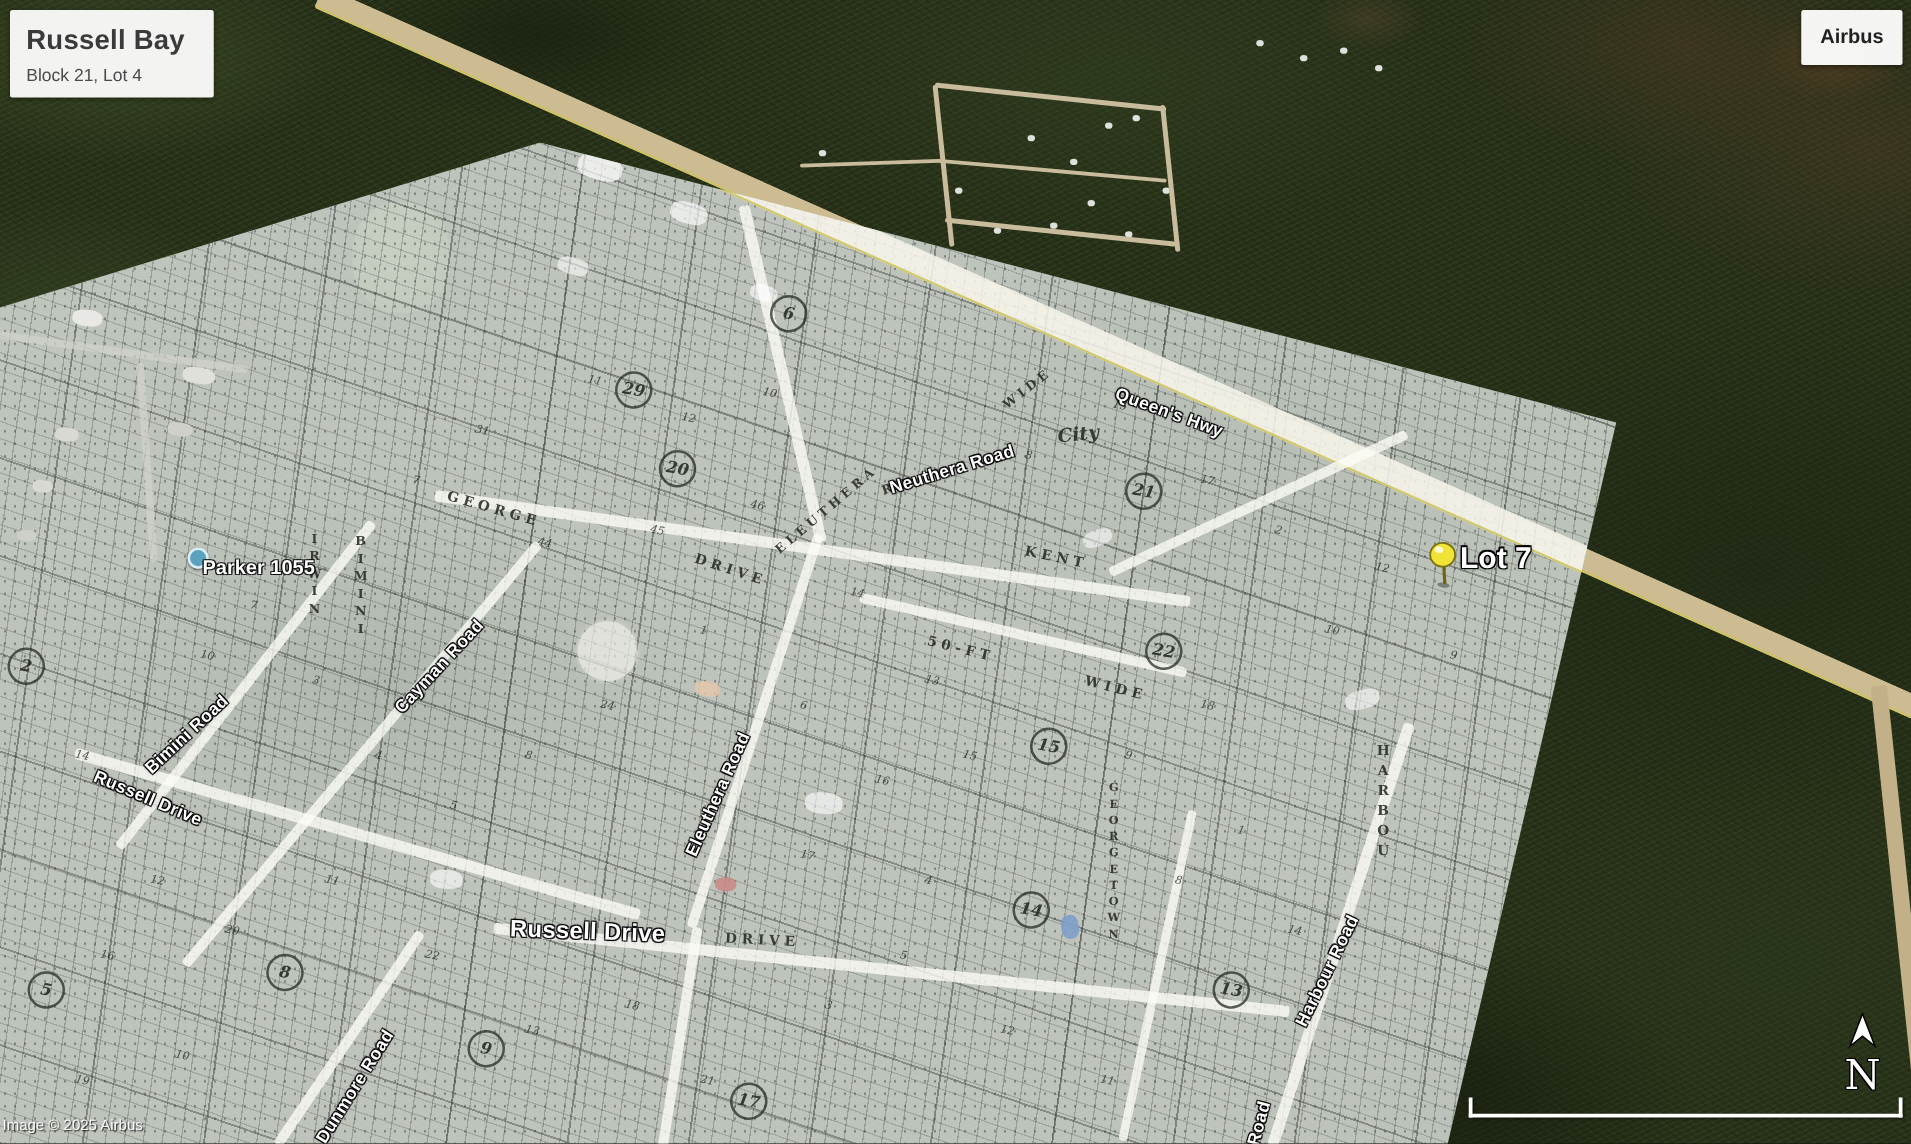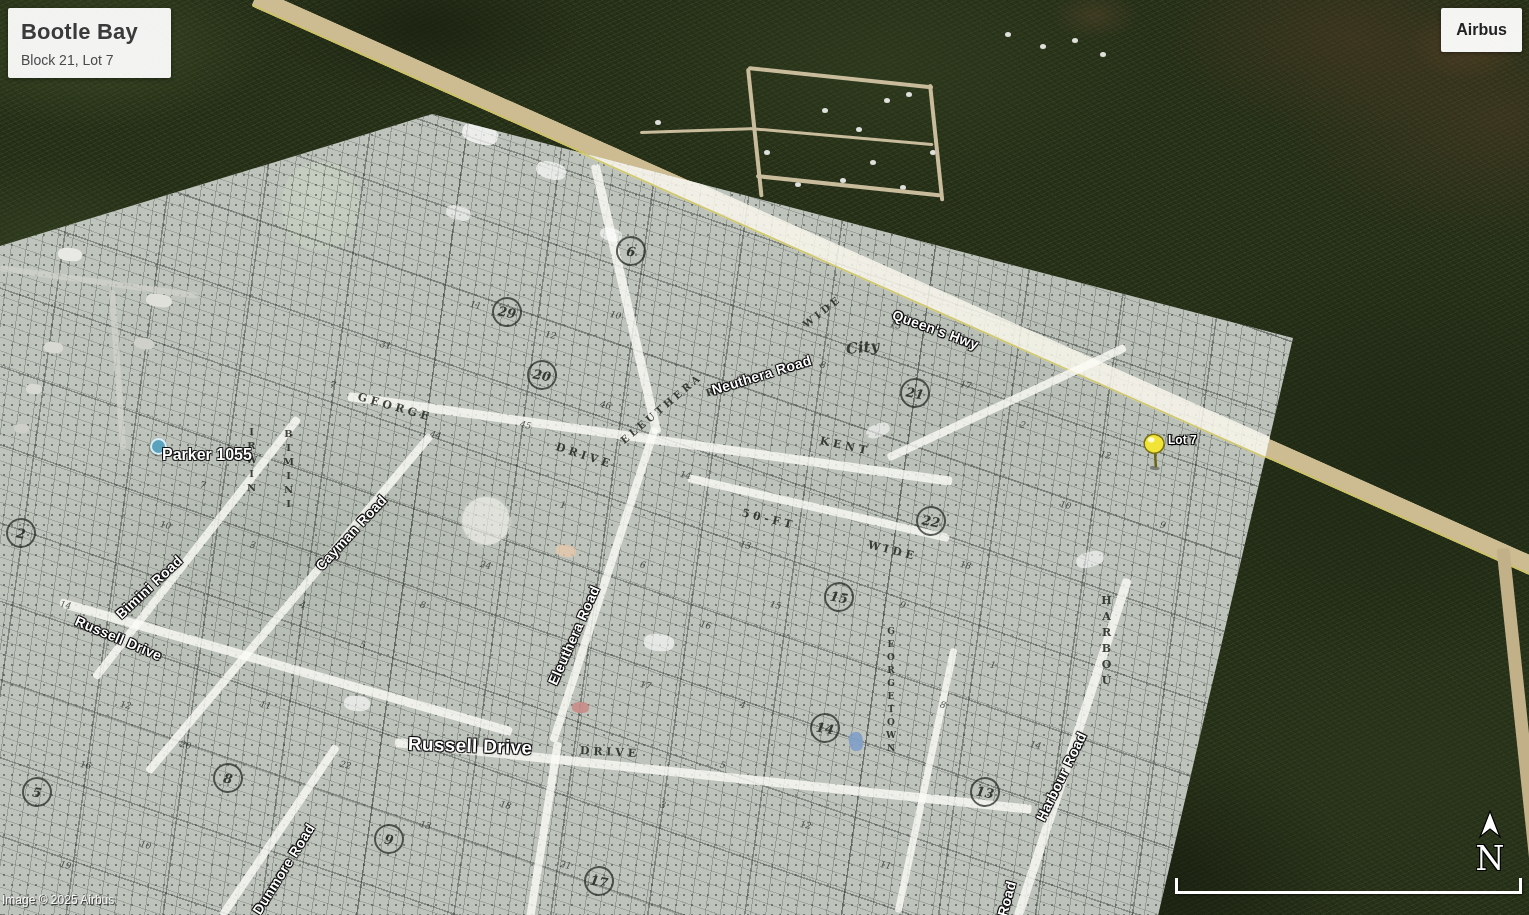--- a/index.html
+++ b/index.html
@@ -56,21 +56,21 @@
   .plabel{position:absolute;color:rgba(36,41,34,.88);font-family:"DejaVu Serif",serif;font-weight:bold;
     white-space:nowrap;transform-origin:0 50%;}
   .plabel.v{writing-mode:vertical-rl;text-orientation:upright;letter-spacing:3px;}
   .plabel.script{font-style:italic;font-family:"DejaVu Serif",serif;}
   .bnum{position:absolute;width:26px;height:26px;border:2px solid rgba(38,43,36,.75);border-radius:50%;
     display:flex;align-items:center;justify-content:center;
     font:italic bold 13px "DejaVu Serif",serif;color:rgba(38,43,36,.9);transform:rotate(10deg);}
   .lnum{position:absolute;font:italic 9px "DejaVu Serif",serif;color:rgba(40,45,40,.8);transform:rotate(12deg);}
   
   .marker{position:absolute;}
-  .pin-label{position:absolute;left:28px;top:1px;color:#fff;font-weight:bold;font-size:12px;white-space:nowrap;
+  .pin-label{position:absolute;left:28px;top:1px;color:#fff;font-weight:bold;font-size:24px;white-space:nowrap;
     text-shadow:-1px -1px 0 #000,1px -1px 0 #000,-1px 1px 0 #000,1px 1px 0 #000,0 0 3px #000;}
   .poi-dot{width:13px;height:13px;border-radius:50%;background:#5ba3bd;border:2px solid #d9eef6;
     box-shadow:0 1px 2px rgba(0,0,0,.5);}
   .poi-label{position:absolute;left:12px;top:8px;color:#fff;font-weight:bold;font-size:16px;white-space:nowrap;
     text-shadow:-1px -1px 0 rgba(0,0,0,.8),1px -1px 0 rgba(0,0,0,.8),-1px 1px 0 rgba(0,0,0,.8),1px 1px 0 rgba(0,0,0,.8);}
   
   .title-card{position:absolute;left:8px;top:8px;width:150px;background:rgba(255,255,255,.94);
     border-radius:2px;box-shadow:0 1px 4px rgba(0,0,0,.45);padding:11px 0 10px 13px;}
   .title-card .t{font-size:22px;font-weight:bold;color:#3a3a3a;letter-spacing:.2px;}
   .title-card .s{font-size:14px;color:#4a4a4a;margin-top:7px;}
@@ -270,22 +270,22 @@
     <svg width="30" height="40" viewBox="0 0 30 40" style="transform:rotate(8deg);">
       <ellipse cx="17" cy="36" rx="5" ry="2" fill="rgba(0,0,0,0.35)"></ellipse>
       <line x1="15" y1="20" x2="18" y2="35" stroke="#6b6410" stroke-width="2.5"></line>
       <ellipse cx="13" cy="12" rx="10" ry="9.5" fill="#f2e437" stroke="#7a7215" stroke-width="1.5"></ellipse>
       <ellipse cx="9.5" cy="8.5" rx="3.4" ry="2.6" fill="rgba(255,255,245,0.8)"></ellipse>
     </svg>
     <div class="pin-label">Lot 7</div>
   </div>
 
   <div class="title-card">
-    <div class="t">Bootle Bay</div>
-    <div class="s">Block 21, Lot 7</div>
+    <div class="t">Russell Bay</div>
+    <div class="s">Block 21, Lot 4</div>
   </div>
 
   <button class="legend-btn">Airbus</button>
 
   <div class="copyright">Image © 2025 Airbus</div>
 
   <div class="compass">
     <svg width="44" height="30" viewBox="0 0 44 30">
       <polygon points="22,1 32,27 22,19 12,27" fill="#fff" stroke="#000" stroke-width="1.2"></polygon>
     </svg>

